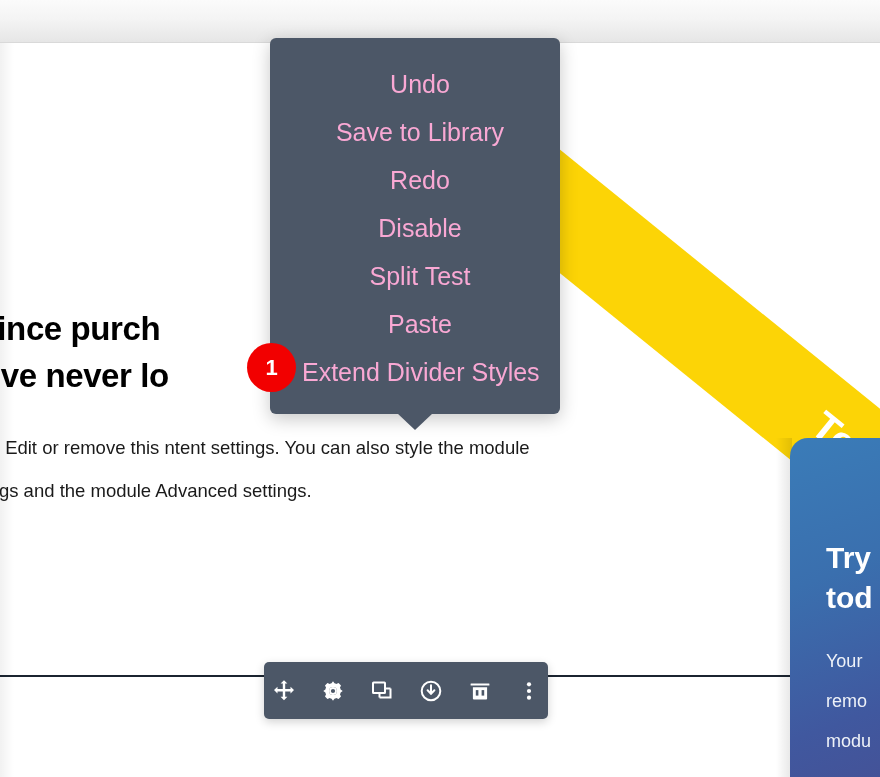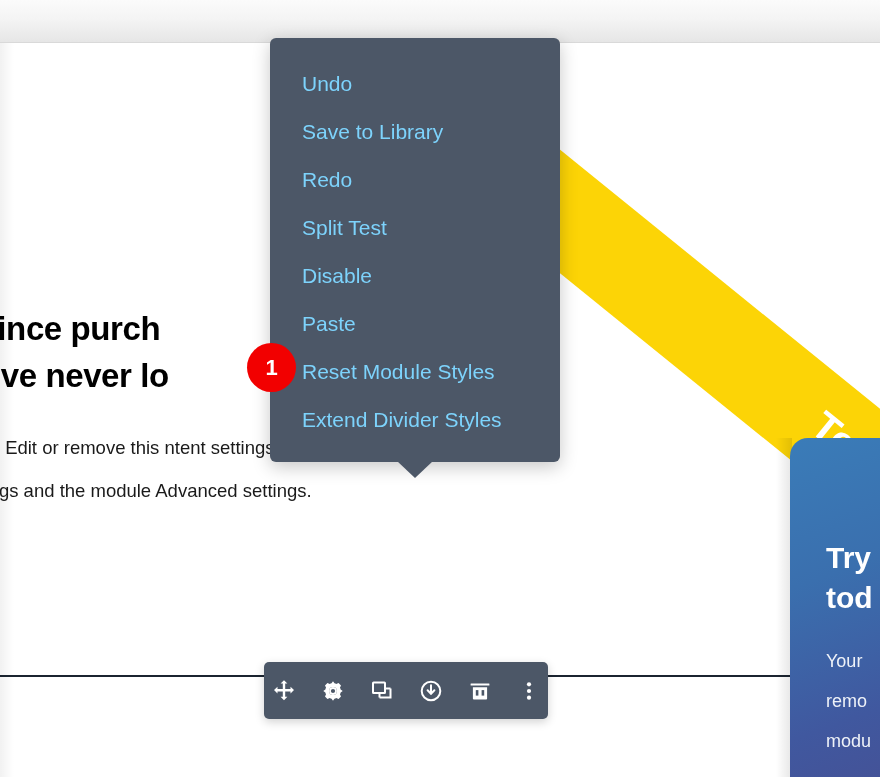--- a/index.html
+++ b/index.html
@@ -146,24 +146,25 @@
     background: #4c5767;
     border-radius: 6px;
     padding: 22px 0 18px 0;
     z-index: 30;
     box-shadow: 0 5px 18px rgba(0,0,0,0.22);
   }
   .menu-item {
     height: 48px;
     line-height: 48px;
     padding: 0 22px 0 32px;
-    color: #7dd3fc;
-    font-size: 21px;
+    color: #f9a8d4;
+    font-size: 25px;
     white-space: nowrap;
     cursor: pointer;
+    text-align: center;
   }
   #menu-arrow {
     position: absolute;
     left: 50%;
     transform: translateX(-50%);
     bottom: -16px;
     width: 0; height: 0;
     border-left: 18px solid transparent;
     border-right: 18px solid transparent;
     border-top: 17px solid #4c5767;
@@ -243,24 +244,23 @@
 remo
 modu</div>
     </div>
 
   </div>
 
   <div id="context-menu">
     <div class="menu-item">Undo</div>
     <div class="menu-item">Save to Library</div>
     <div class="menu-item">Redo</div>
+    <div class="menu-item">Disable</div>
     <div class="menu-item">Split Test</div>
-    <div class="menu-item">Disable</div>
     <div class="menu-item">Paste</div>
-    <div class="menu-item">Reset Module Styles</div>
     <div class="menu-item">Extend Divider Styles</div>
     <div id="menu-arrow"></div>
   </div>
 
   <div id="step-badge">1</div>
 
   <div id="module-toolbar">
 
     <div class="tool-btn" title="Move Module">
       <svg width="24" height="24" viewBox="0 0 24 24" fill="currentColor" aria-hidden="true">

